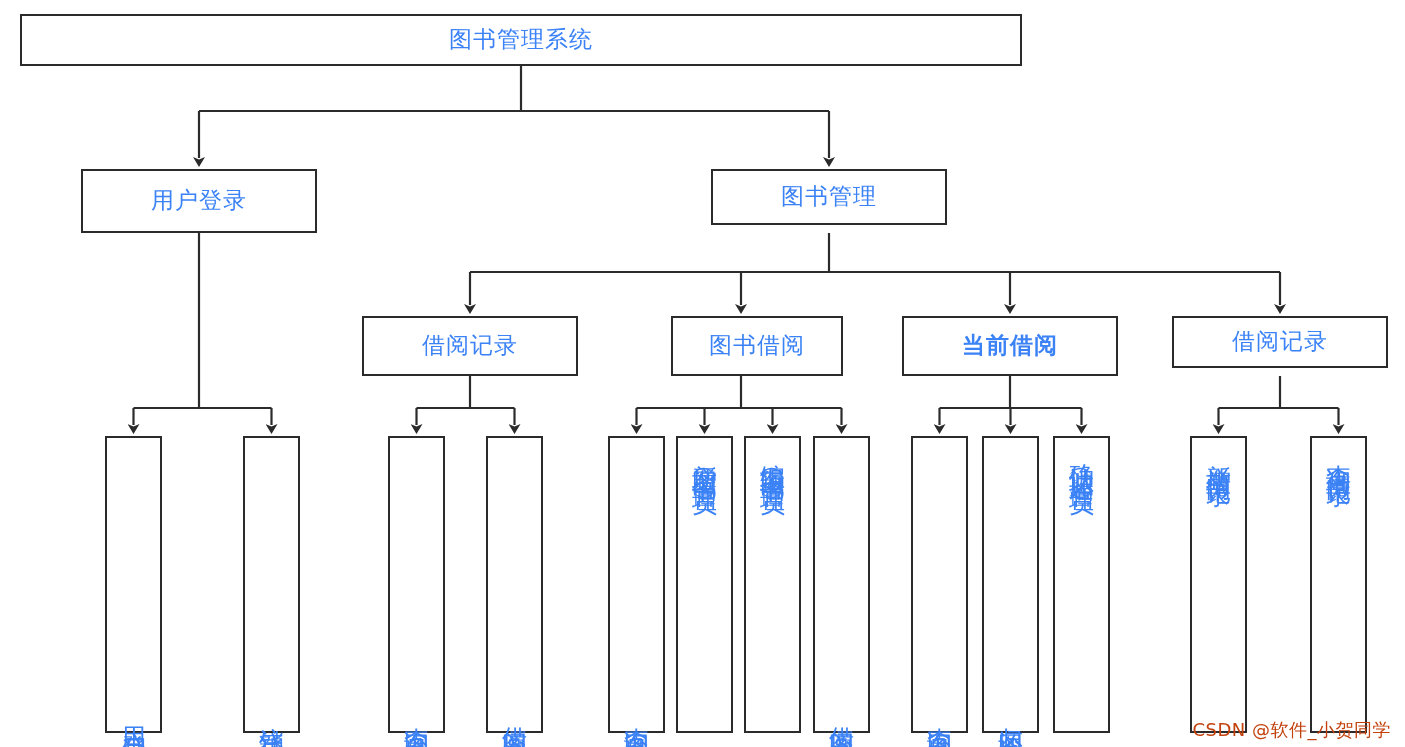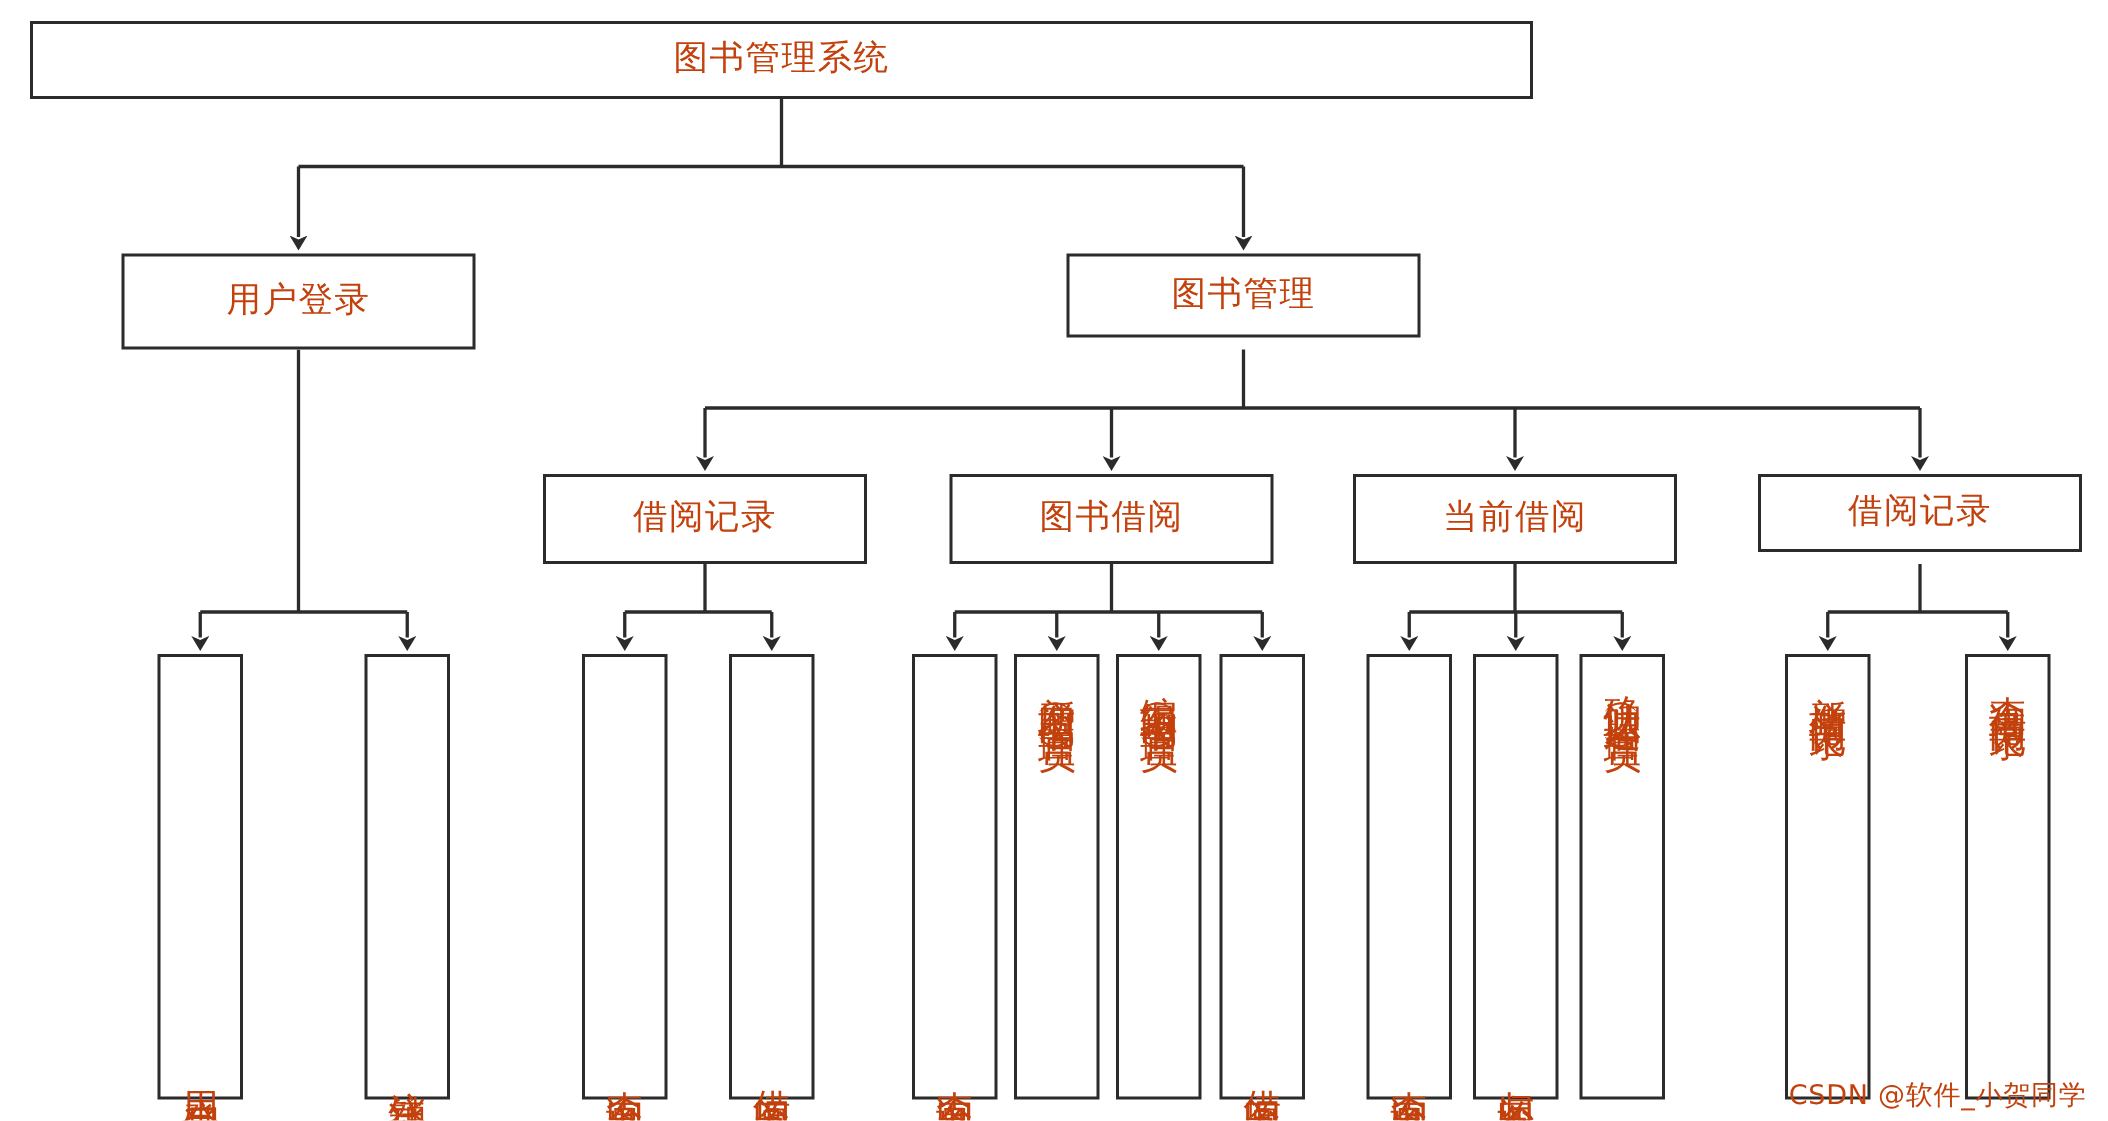--- a/index.html
+++ b/index.html
@@ -22,21 +22,21 @@
     pointer-events:none;
   }
   .node{
     position:absolute;
     box-sizing:border-box;
     background:#ffffff;
     border:2px solid #2b2b2b;
     display:flex;
     align-items:center;
     justify-content:center;
-    color:#c2410c;
+    color:#3b82f6;
     z-index:2;
   }
   .node .label{
     display:block;
     text-align:center;
     line-height:1.12;
     white-space:nowrap;
   }
   
   .node.horiz .label{
@@ -126,24 +126,24 @@
       </div>
       <div class="node horiz" style="left: 81px; top: 169px; width: 236px; height: 64px;">
         <span class="label">用户登录</span>
       </div>
       <div class="node horiz" style="left: 711px; top: 169px; width: 236px; height: 56px;">
         <span class="label">图书管理</span>
       </div>
       <div class="node horiz" style="left: 362px; top: 316px; width: 216px; height: 60px;">
         <span class="label">借阅记录</span>
       </div>
-      <div class="node horiz" style="left: 633px; top: 316px; width: 216px; height: 60px;">
+      <div class="node horiz" style="left: 671px; top: 316px; width: 172px; height: 60px;">
         <span class="label">图书借阅</span>
       </div>
-      <div class="node horiz" style="left: 902px; top: 316px; width: 216px; height: 60px;">
+      <div class="node horiz" style="left: 902px; top: 316px; width: 216px; height: 60px; font-weight: bold;">
         <span class="label">当前借阅</span>
       </div>
       <div class="node horiz" style="left: 1172px; top: 316px; width: 216px; height: 52px;">
         <span class="label">借阅记录</span>
       </div>
       <div class="node vert" style="left: 105px; top: 436px; width: 57px; height: 297px;">
         <span class="label">用户登录</span>
       </div>
       <div class="node vert" style="left: 243px; top: 436px; width: 57px; height: 297px;">
         <span class="label">注销登录</span>

